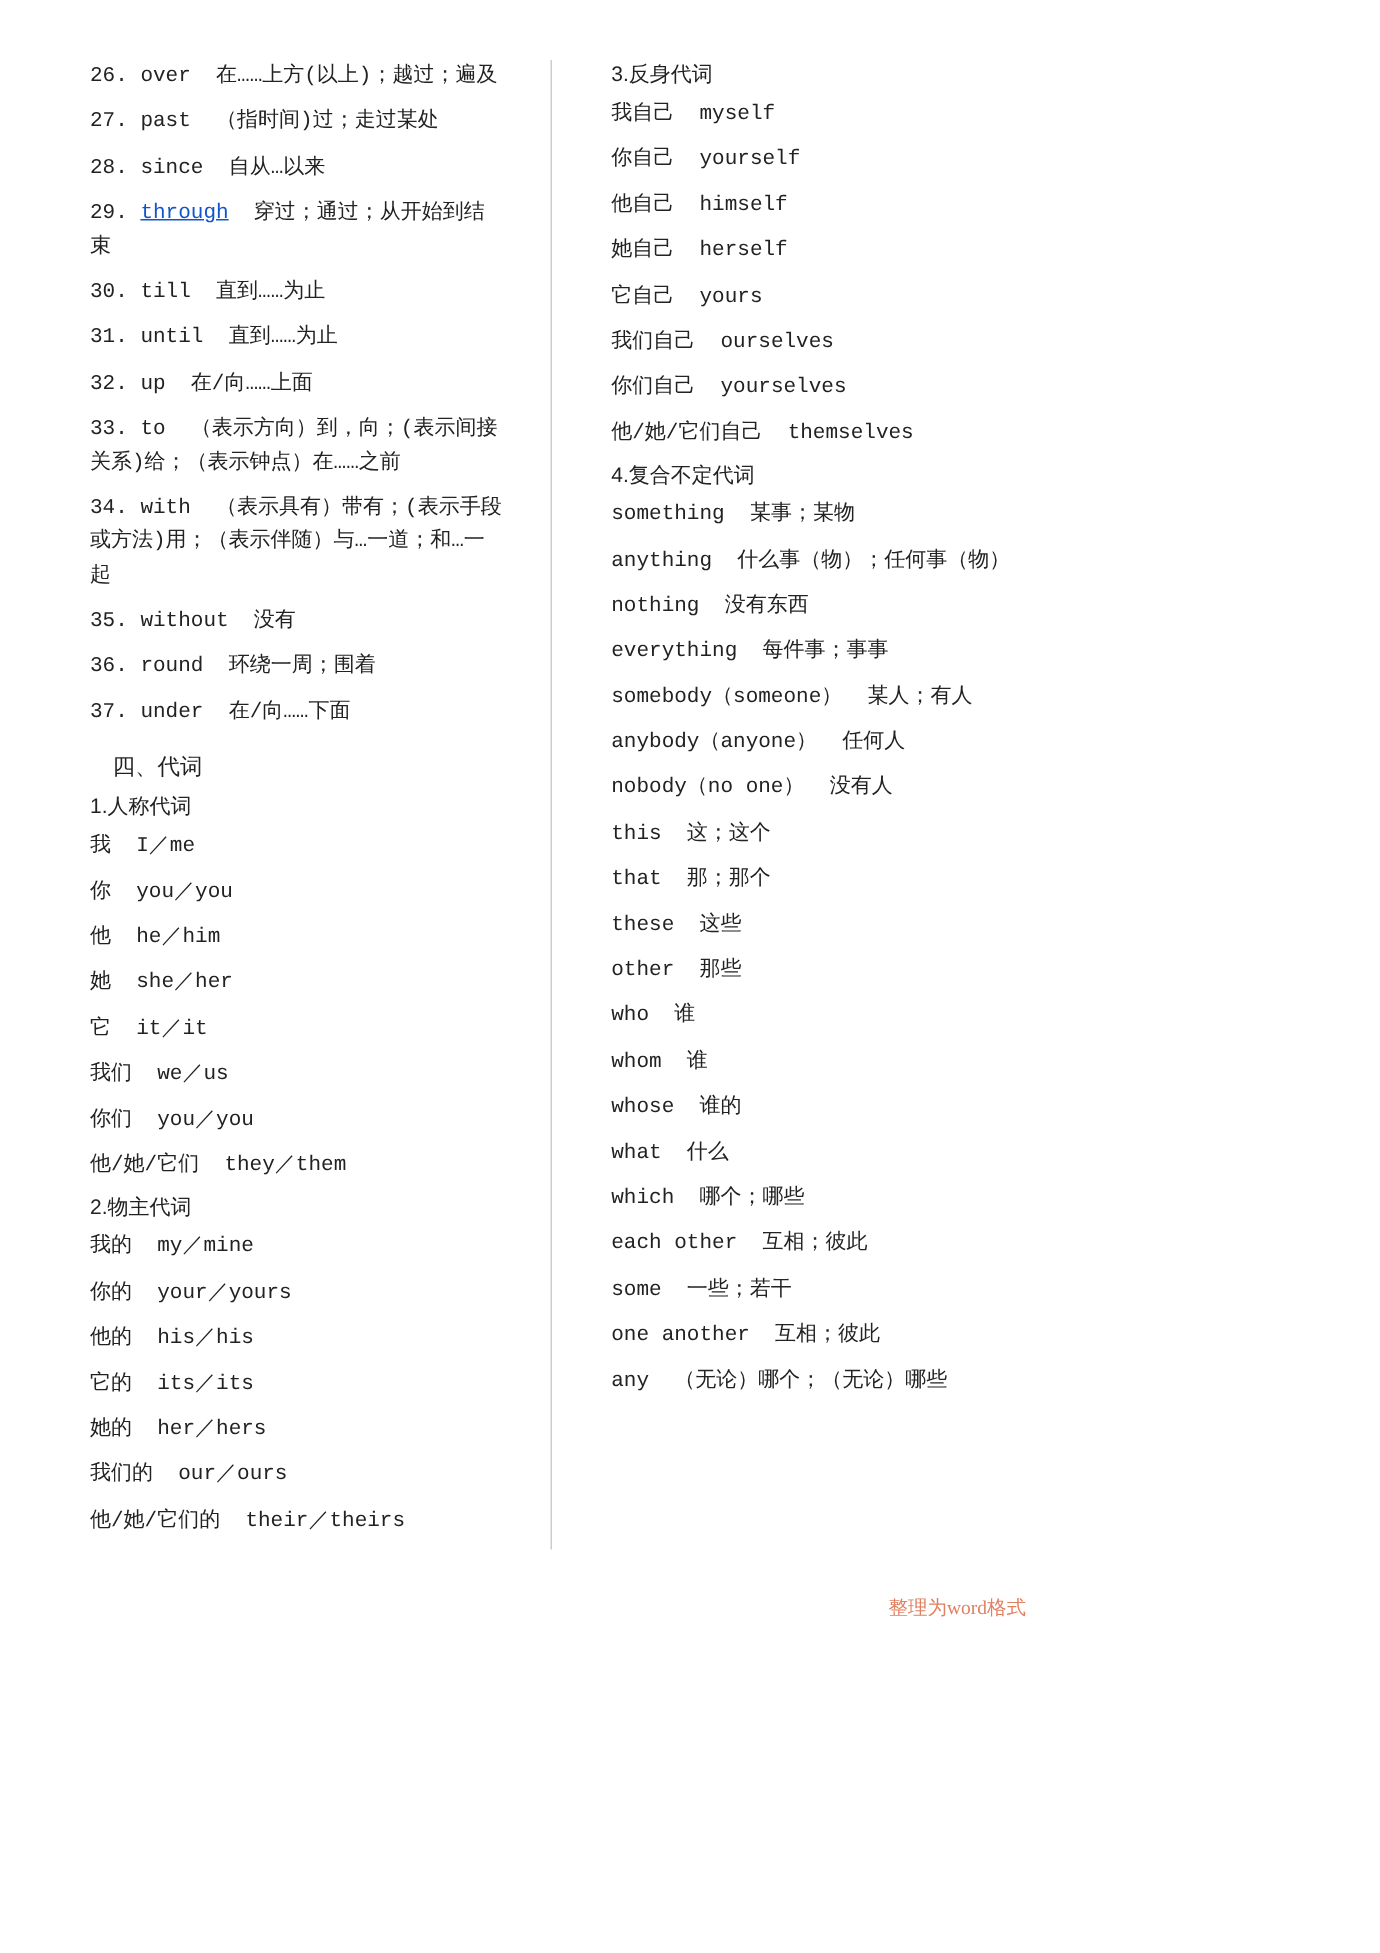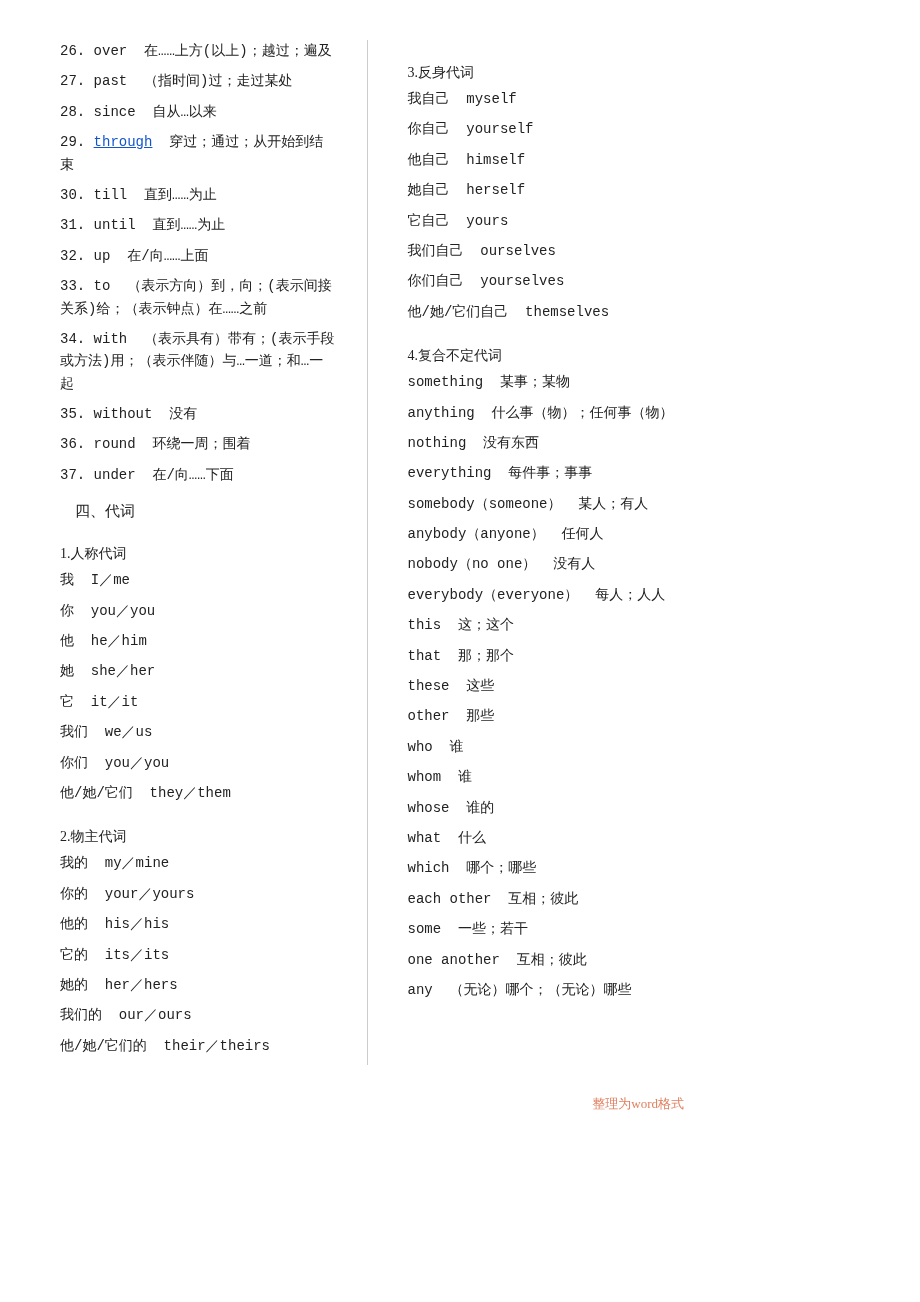--- a/index.html
+++ b/index.html
@@ -53,23 +53,23 @@
     .section-heading {
       font-weight: normal;
       font-size: 15px;
       margin-top: 16px;
       margin-bottom: 8px;
       font-family: "SimSun", "宋体", serif;
     }
     .sub-heading {
       font-size: 14px;
       font-weight: normal;
-      margin-top: 24px;
+      margin-top: 1px;
       margin-bottom: 6px;
-      font-family: Liberation Serif, serif;
+      font-family: Liberation Sans, sans-serif;
     }
     .footer {
       text-align: right;
       color: #e08060;
       font-size: 13px;
       margin-top: 30px;
       font-family: "SimSun", "宋体", serif;
     }
     .indent {
       text-indent: 1em;
@@ -141,21 +141,20 @@
 
       <div class="sub-heading">4.复合不定代词</div>
       <div id="compound-pronouns">
           <div class="entry"><span class="word">something</span>&nbsp;&nbsp;某事；某物</div>
           <div class="entry"><span class="word">anything</span>&nbsp;&nbsp;什么事（物）；任何事（物）</div>
           <div class="entry"><span class="word">nothing</span>&nbsp;&nbsp;没有东西</div>
           <div class="entry"><span class="word">everything</span>&nbsp;&nbsp;每件事；事事</div>
           <div class="entry"><span class="word">somebody（someone）</span>&nbsp;&nbsp;某人；有人</div>
           <div class="entry"><span class="word">anybody（anyone）</span>&nbsp;&nbsp;任何人</div>
           <div class="entry"><span class="word">nobody（no one）</span>&nbsp;&nbsp;没有人</div>
-          <div class="entry"><span class="word">everybody（everyone）</span>&nbsp;&nbsp;每人；人人</div>
           <div class="entry"><span class="word">this</span>&nbsp;&nbsp;这；这个</div>
           <div class="entry"><span class="word">that</span>&nbsp;&nbsp;那；那个</div>
           <div class="entry"><span class="word">these</span>&nbsp;&nbsp;这些</div>
           <div class="entry"><span class="word">other</span>&nbsp;&nbsp;那些</div>
           <div class="entry"><span class="word">who</span>&nbsp;&nbsp;谁</div>
           <div class="entry"><span class="word">whom</span>&nbsp;&nbsp;谁</div>
           <div class="entry"><span class="word">whose</span>&nbsp;&nbsp;谁的</div>
           <div class="entry"><span class="word">what</span>&nbsp;&nbsp;什么</div>
           <div class="entry"><span class="word">which</span>&nbsp;&nbsp;哪个；哪些</div>
           <div class="entry"><span class="word">each other</span>&nbsp;&nbsp;互相；彼此</div>

